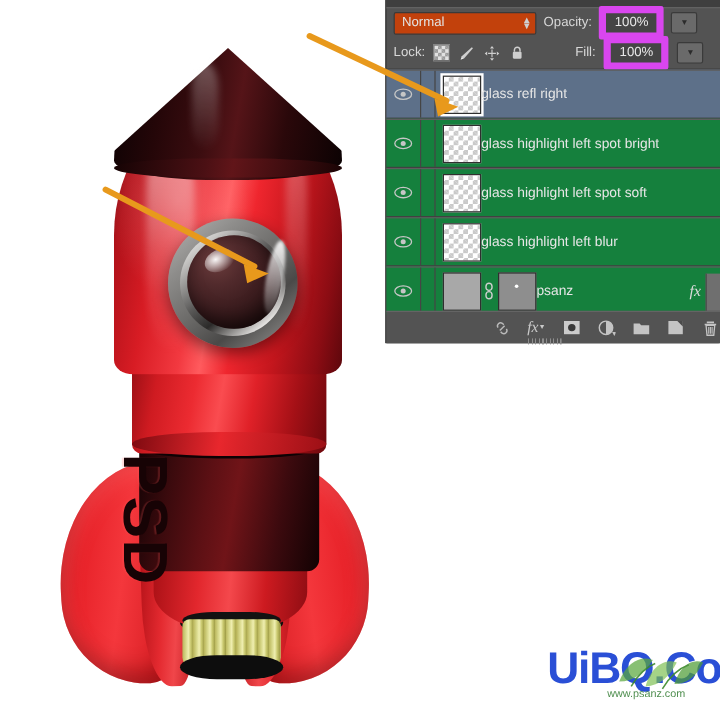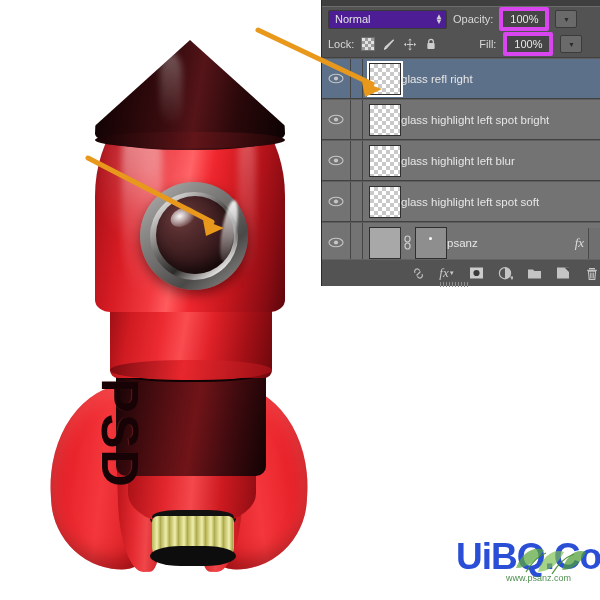--- a/index.html
+++ b/index.html
@@ -167,28 +167,28 @@
   .ps-panel{
     position:absolute;left:322px;top:0;width:278px;height:286px;
     background:#535353;
     font-size:11px;color:#d6d6d6;
     box-shadow:-1px 0 0 #2a2a2a;
   }
   .ps-topline{height:6px;background:#3f3f3f;border-bottom:1px solid #6b6b6b;}
 
   .ps-row1{height:24px;display:flex;align-items:center;padding:0 6px;gap:6px;}
   .blend-select{
-    width:108px;height:17px;background:#4c1d95;border:1px solid #3a3a3a;
+    width:108px;height:17px;background:#c2410c;border:1px solid #3a3a3a;
     border-radius:2px;display:flex;align-items:center;justify-content:space-between;
     padding:0 3px 0 6px;color:#e3e3e3;font-size:11px;
   }
   .spin{display:flex;flex-direction:column;line-height:5px;font-size:8px;color:#cfcfcf;}
   .lbl{color:#d8d8d8;font-size:11px;}
   .num-field{
-    width:42px;height:16px;background:#454545;border:4px solid #d946ef;border-radius:2px;
+    width:42px;height:16px;background:#454545;border:6px solid #d946ef;border-radius:2px;
     color:#e8e8e8;font-size:11px;display:flex;align-items:center;justify-content:center;
   }
   .drop-btn{
     width:20px;height:16px;background:#6a6a6a;border:1px solid #3a3a3a;border-radius:2px;
     display:flex;align-items:center;justify-content:center;font-size:7px;color:#2b2b2b;
   }
 
   .ps-row2{height:26px;display:flex;align-items:center;padding:0 6px;gap:7px;
            border-bottom:1px solid #414141;}
   .lock-icon{width:14px;height:14px;display:flex;align-items:center;justify-content:center;}
@@ -198,21 +198,21 @@
       linear-gradient(45deg,#9a9a9a 25%,transparent 25%,transparent 75%,#9a9a9a 75%),
       linear-gradient(45deg,#9a9a9a 25%,transparent 25%,transparent 75%,#9a9a9a 75%);
     background-size:6px 6px;background-position:0 0,3px 3px;background-color:#e2e2e2;
     border:1px solid #6f6f6f;
   }
 
   .layer-list{position:relative;}
   .layer-row{
     height:39px;display:flex;align-items:center;
     border-bottom:1px solid #414141;border-top:1px solid #5e5e5e;
-    background:#737373;position:relative;
+    background:#15803d;position:relative;
   }
   .layer-row.selected{background:#5d7089;}
   .eye-cell{width:28px;height:100%;display:flex;align-items:center;justify-content:center;
             border-right:1px solid #454545;}
   .gap-cell{width:11px;height:100%;border-right:1px solid #454545;}
   .thumb{
     width:30px;height:30px;margin-left:6px;border:1px solid #2f2f2f;
     background-image:
       linear-gradient(45deg,#c9c9c9 25%,transparent 25%,transparent 75%,#c9c9c9 75%),
       linear-gradient(45deg,#c9c9c9 25%,transparent 25%,transparent 75%,#c9c9c9 75%);
@@ -375,33 +375,33 @@
 
       <div class="layer-row">
         <div class="eye-cell">
           <svg width="16" height="11" viewBox="0 0 16 11">
               <ellipse cx="8" cy="5.5" rx="7" ry="4.3" fill="none" stroke="#c6c6c6" stroke-width="1.1"></ellipse>
               <circle cx="8" cy="5.5" r="2.1" fill="#c6c6c6"></circle>
             </svg>
         </div>
         <div class="gap-cell"></div>
         <div class="thumb"></div>
-        <span class="layer-name">glass highlight left blur</span>
+        <span class="layer-name">glass highlight left spot soft</span>
       </div>
 
       <div class="layer-row">
         <div class="eye-cell">
           <svg width="16" height="11" viewBox="0 0 16 11">
               <ellipse cx="8" cy="5.5" rx="7" ry="4.3" fill="none" stroke="#c6c6c6" stroke-width="1.1"></ellipse>
               <circle cx="8" cy="5.5" r="2.1" fill="#c6c6c6"></circle>
             </svg>
         </div>
         <div class="gap-cell"></div>
         <div class="thumb"></div>
-        <span class="layer-name">glass highlight left spot soft</span>
+        <span class="layer-name">glass highlight left blur</span>
       </div>
 
       <div class="layer-row">
         <div class="eye-cell">
           <svg width="16" height="11" viewBox="0 0 16 11">
               <ellipse cx="8" cy="5.5" rx="7" ry="4.3" fill="none" stroke="#c6c6c6" stroke-width="1.1"></ellipse>
               <circle cx="8" cy="5.5" r="2.1" fill="#c6c6c6"></circle>
             </svg>
         </div>
         <div class="gap-cell"></div>

